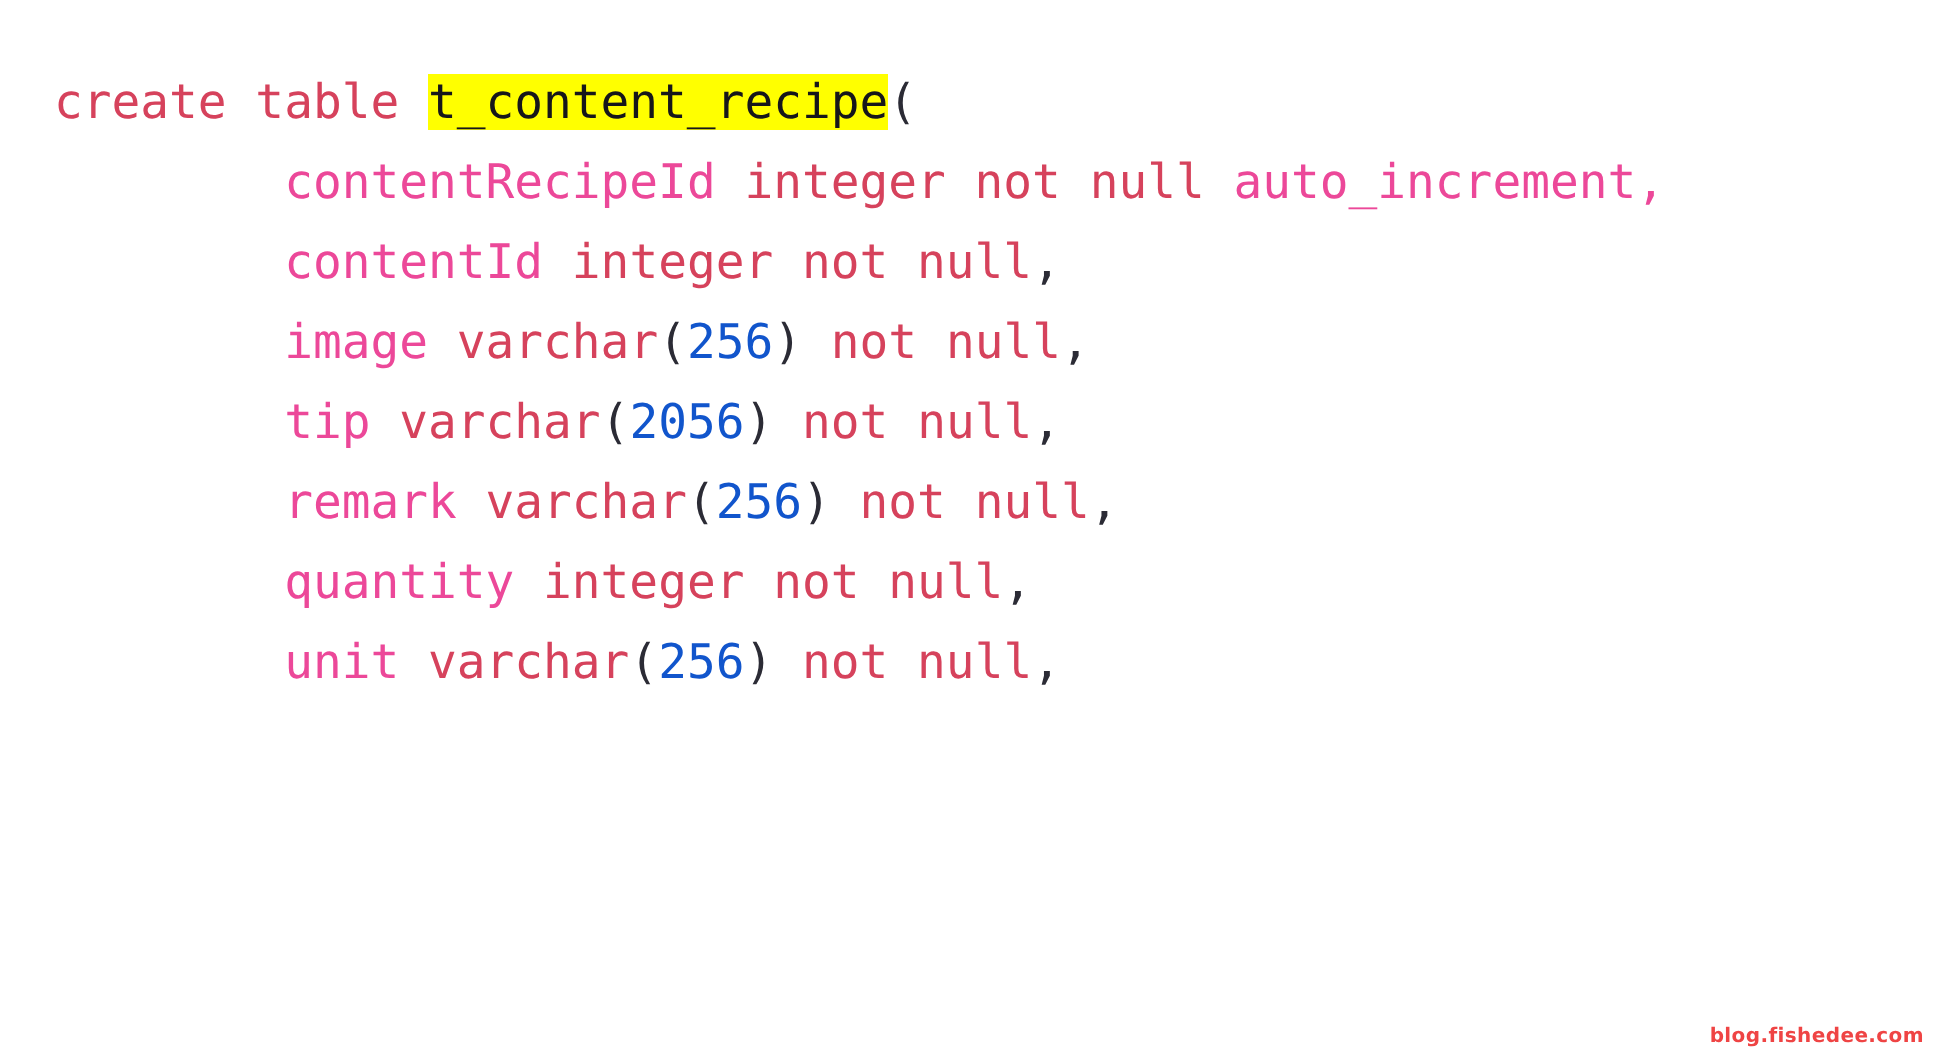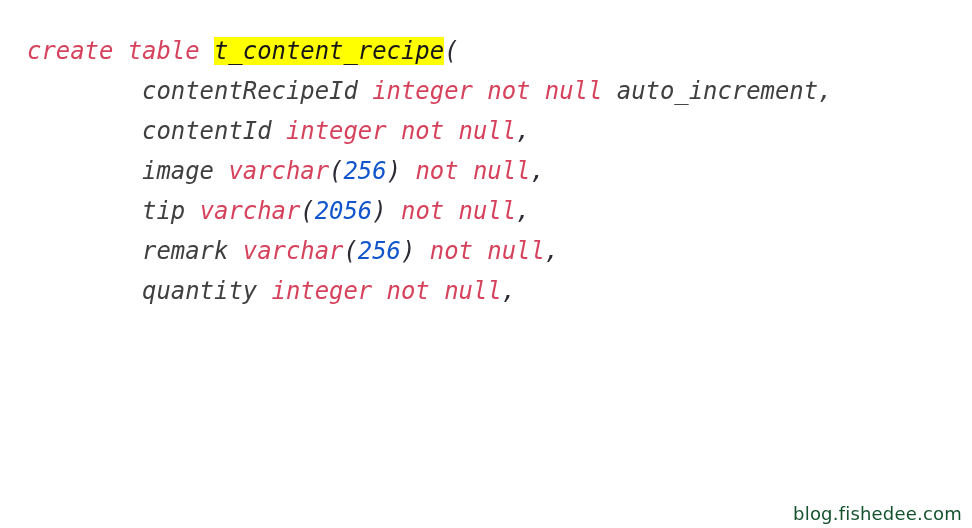--- a/index.html
+++ b/index.html
@@ -22,48 +22,49 @@
   }
 
   .code-line {
     font-family: "DejaVu Sans Mono", "Liberation Mono", monospace;
     font-size: 23.9px;
     line-height: 40px;
     height: 40px;
     white-space: pre;
     color: #2b2b35;
     letter-spacing: 0px;
-    font-style: italic;
   }
 
   
   .tok-kw   { color: #d6425c; }
   .tok-num  { color: #1155cc; }
-  .tok-plain{ color: #404040; }
+  .tok-plain{ color: #ec4899; }
   .tok-punc { color: #2b2b35; }
   .tok-op   { color: #d6425c; }
   .tok-hl   { color: #16161a; background: #ffff00; }
 
   #watermark {
     position: absolute;
     right: 10px;
     bottom: 4px;
     font-family: "DejaVu Sans", "Liberation Sans", sans-serif;
-    font-size: 18px;
-    color: #14532d;
+    font-size: 10px;
+    color: #ef4444;
     letter-spacing: 0.2px;
     white-space: nowrap;
+    font-weight: bold;
   }
 </style>
 </head>
 <body>
 
 <div id="code-block">
     <div class="code-line"><span class="tok-kw">create table </span><span class="tok-hl">t_content_recipe</span><span class="tok-punc">(</span></div>
     <div class="code-line"><span>        </span><span class="tok-plain">contentRecipeId </span><span class="tok-kw">integer not null</span><span class="tok-plain"> auto_increment,</span></div>
     <div class="code-line"><span>        </span><span class="tok-plain">contentId </span><span class="tok-kw">integer not null</span><span class="tok-punc">,</span></div>
     <div class="code-line"><span>        </span><span class="tok-plain">image </span><span class="tok-kw">varchar</span><span class="tok-punc">(</span><span class="tok-num">256</span><span class="tok-punc">) </span><span class="tok-kw">not null</span><span class="tok-punc">,</span></div>
     <div class="code-line"><span>        </span><span class="tok-plain">tip </span><span class="tok-kw">varchar</span><span class="tok-punc">(</span><span class="tok-num">2056</span><span class="tok-punc">) </span><span class="tok-kw">not null</span><span class="tok-punc">,</span></div>
     <div class="code-line"><span>        </span><span class="tok-plain">remark </span><span class="tok-kw">varchar</span><span class="tok-punc">(</span><span class="tok-num">256</span><span class="tok-punc">) </span><span class="tok-kw">not null</span><span class="tok-punc">,</span></div>
     <div class="code-line"><span>        </span><span class="tok-plain">quantity </span><span class="tok-kw">integer not null</span><span class="tok-punc">,</span></div>
+    <div class="code-line"><span>        </span><span class="tok-plain">unit </span><span class="tok-kw">varchar</span><span class="tok-punc">(</span><span class="tok-num">256</span><span class="tok-punc">) </span><span class="tok-kw">not null</span><span class="tok-punc">,</span></div>
   </div>
 
 <div id="watermark">blog.fishedee.com</div>
 
 </body></html>

